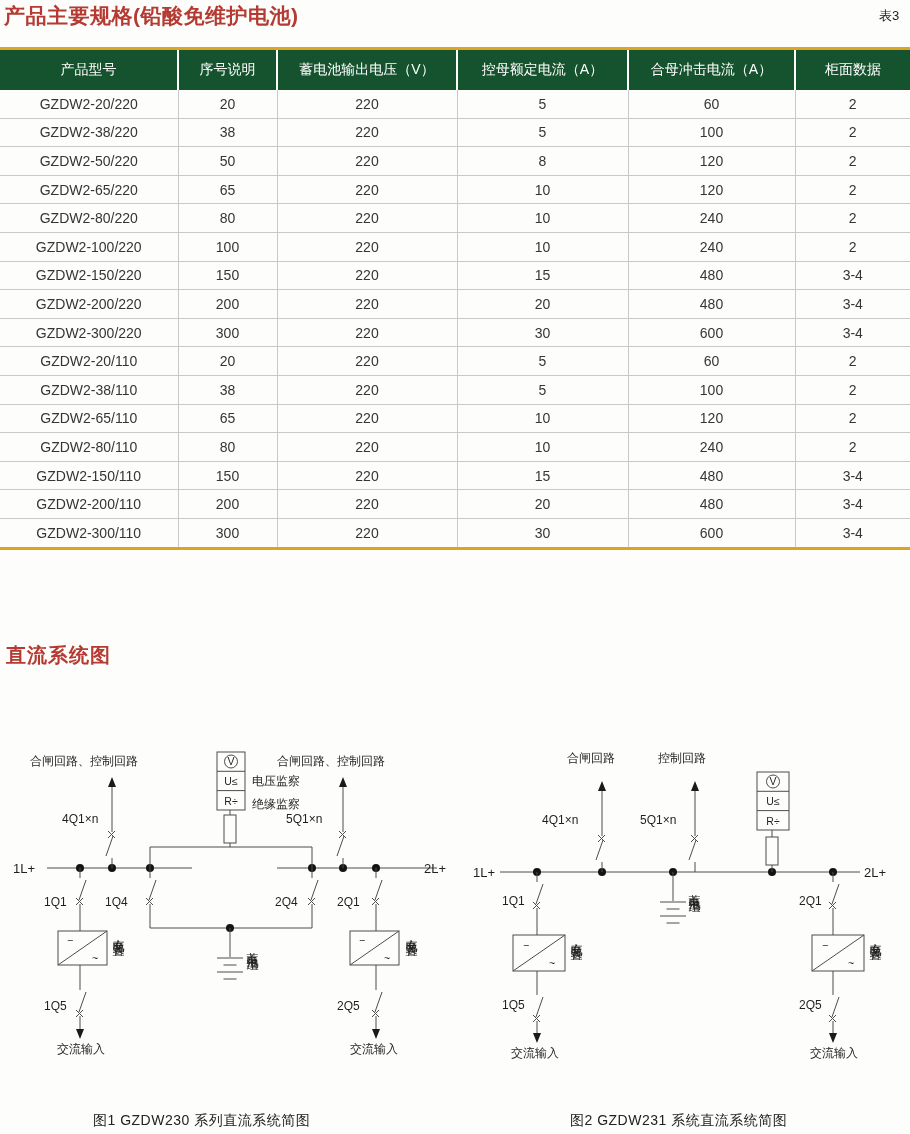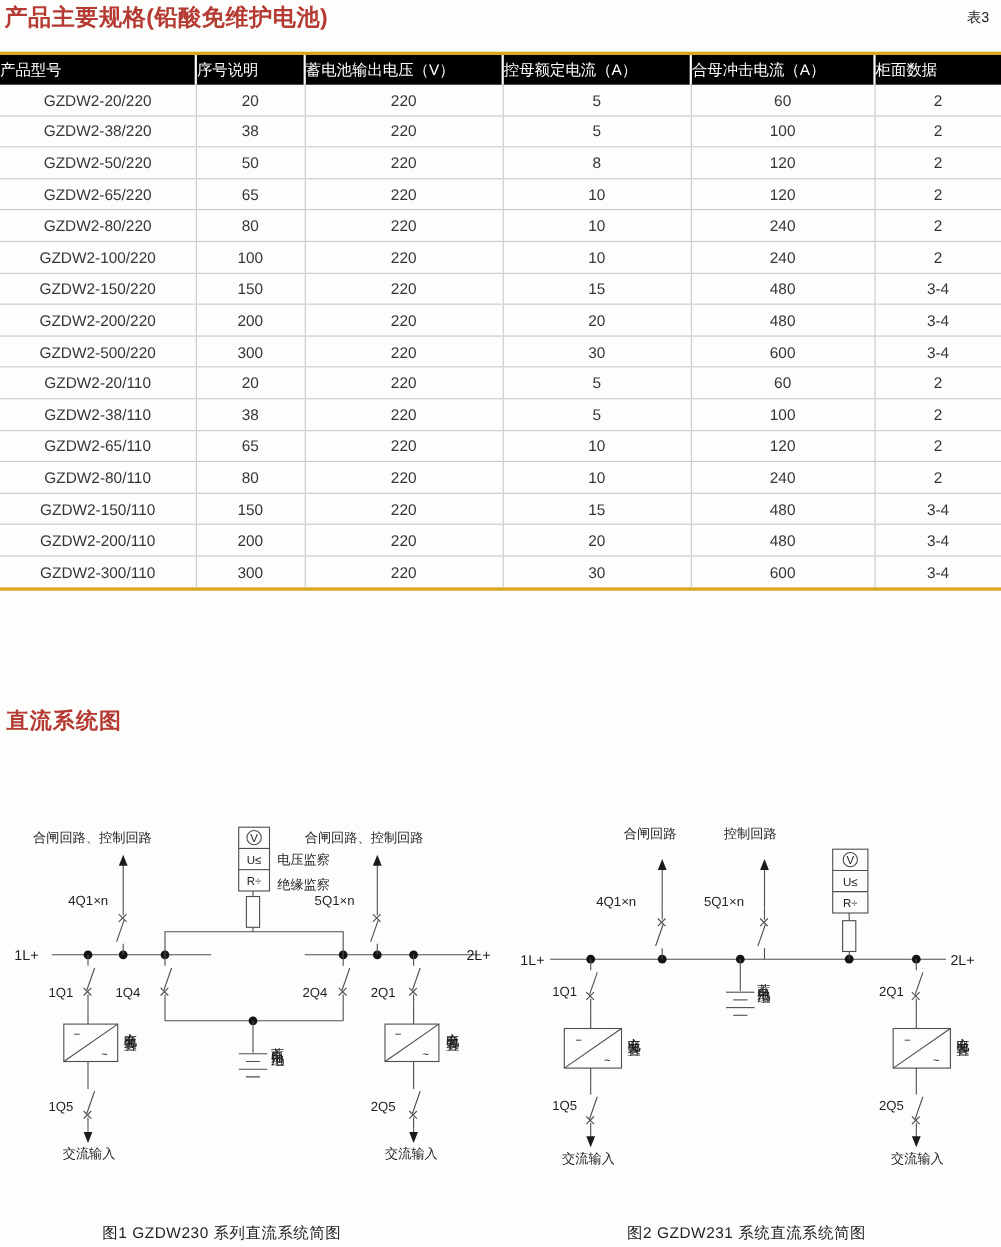--- a/index.html
+++ b/index.html
@@ -5,21 +5,21 @@
   html,body{margin:0;padding:0;}
   body{font-family:"Liberation Sans","DejaVu Sans",sans-serif;}
   .stage{position:relative;width:910px;height:1134px;background:#fdfdfb;overflow:hidden;}
   .abs{position:absolute;}
   .page-title{left:4px;top:2px;font-size:21px;font-weight:bold;color:#b43a32;letter-spacing:0.5px;}
   .table-tag{left:879px;top:7px;font-size:13px;color:#222;}
   .section-title{left:6px;top:642px;font-size:20px;font-weight:bold;color:#b43a32;letter-spacing:1px;text-align:right;}
 
   .tbl-wrap{left:0;top:47px;width:910px;border-top:3px solid #dda41e;border-bottom:3px solid #dda41e;}
   table{border-collapse:collapse;table-layout:fixed;width:910px;}
-  thead th{background:#000000;color:#ffffff;font-weight:normal;font-size:14px;height:27px;border-left:2px solid #fdfdfb;padding:0;text-align:left;}
+  thead th{background:#14532d;color:#ffffff;font-weight:normal;font-size:14px;height:40px;border-left:2px solid #fdfdfb;padding:0;text-align:center;}
   thead th:first-child{border-left:none;}
   tbody td{height:27.6px;text-align:center;font-size:14px;color:#353535;border-bottom:1px solid #c9c9c9;border-left:1px solid #c9c9c9;padding:0;}
   tbody td:first-child{border-left:none;}
   tbody tr:last-child td{border-bottom:none;}
 
   svg{position:absolute;left:0;top:0;}
   .lbl{position:absolute;font-size:12px;color:#1f1f1f;white-space:nowrap;line-height:1.2;}
   .vlbl{writing-mode:vertical-rl;text-orientation:upright;letter-spacing:2px;}
   .bus-lbl{font-size:13px;}
   .cap{font-size:14px;color:#222;letter-spacing:0.5px;}
@@ -114,21 +114,21 @@
           </tr>
           <tr>
             <td>GZDW2-200/220</td>
             <td>200</td>
             <td>220</td>
             <td>20</td>
             <td>480</td>
             <td>3-4</td>
           </tr>
           <tr>
-            <td>GZDW2-500/220</td>
+            <td>GZDW2-300/220</td>
             <td>300</td>
             <td>220</td>
             <td>30</td>
             <td>600</td>
             <td>3-4</td>
           </tr>
           <tr>
             <td>GZDW2-20/110</td>
             <td>20</td>
             <td>220</td>

